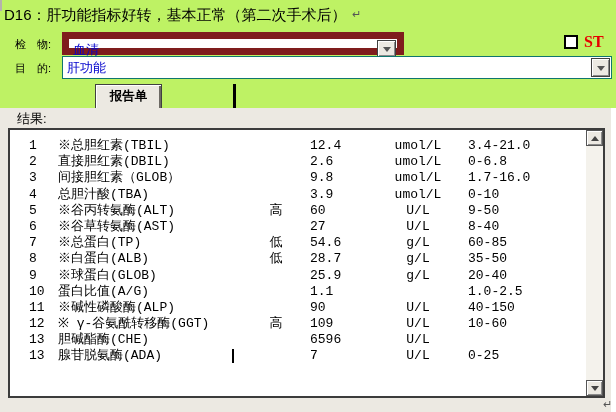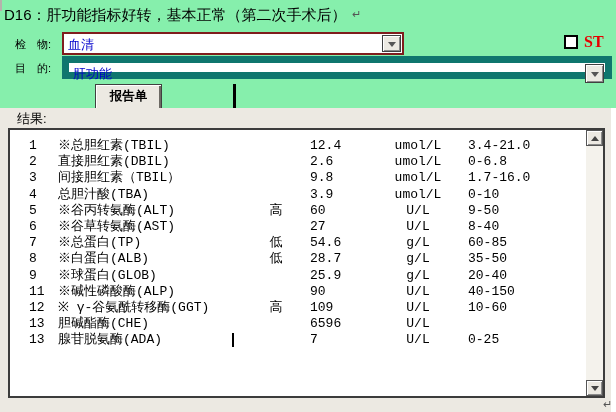--- a/index.html
+++ b/index.html
@@ -1,32 +1,32 @@
 <!DOCTYPE html>
 <html><head>
 <meta charset="utf-8">
 <style>
   * { margin:0; padding:0; box-sizing:border-box; }
   html,body { width:616px; height:412px; }
   body { font-family:"Liberation Sans", sans-serif; background:#fff; position:relative; overflow:hidden; }
-  #stage { position:absolute; left:0; top:0; width:616px; height:320px; background:#86efac; }
+  #stage { position:absolute; left:0; top:0; width:616px; height:320px; background:#bef264; }
 
   .corner-mark { position:absolute; left:0; top:0; width:2px; height:11px; background:#b5b2ac; }
   .page-title { position:absolute; left:4px; top:6px; font-size:15px; color:#000; white-space:nowrap; }
   .ret-mark { position:absolute; color:#555; font-size:11px; }
   .ret-title { left:352px; top:8px; }
   .ret-bottom { left:603px; top:398px; }
 
   .field-label { position:absolute; font-size:11px; color:#000; white-space:pre; }
   .lbl-specimen { left:15px; top:37px; }
   .lbl-purpose  { left:15px; top:61px; }
 
   .combo { position:absolute; background:#fff; }
-  .combo-1 { left:62px; top:32px; width:342px; height:23px; border:2px solid #7f1d1d;text-decoration:underline; }
-  .combo-2 { left:62px; top:56px; width:550px; height:23px; border:7px solid #0f766e; }
+  .combo-1 { left:62px; top:32px; width:342px; height:23px; border:7px solid #7f1d1d;text-decoration:underline; }
+  .combo-2 { left:62px; top:56px; width:550px; height:23px; border:1px solid #0f766e; }
   .combo-value { position:absolute; left:4px; top:2px; font-size:13px; color:#0000cc; white-space:nowrap; }
   .combo-btn { position:absolute; top:1px; width:19px; background:#ece9e2; border:1px solid #404040;
                box-shadow: inset 1px 1px 0 #fff, inset -1px -1px 0 #8a8a8a; }
   .combo-1 .combo-btn { right:1px; height:17px; }
   .combo-2 .combo-btn { right:1px; height:19px; }
   .combo-btn .arr { position:absolute; left:50%; top:50%; margin-left:-4px; margin-top:-2px;
                     width:0; height:0; border-left:4px solid transparent; border-right:4px solid transparent;
                     border-top:5px solid #555; }
 
   .st-checkbox { position:absolute; left:564px; top:35px; width:14px; height:14px; background:#fff; border:2px solid #000; }
@@ -120,21 +120,21 @@
             <div class="rline">
     <span class="c-no">2</span>
     <span class="c-item">直接胆红素(DBIL)</span>
     <span class="c-flag"></span>
     <span class="c-result">2.6</span>
     <span class="c-unit">umol/L</span>
     <span class="c-range">0-6.8</span>
   </div>
             <div class="rline">
     <span class="c-no">3</span>
-    <span class="c-item">间接胆红素（TBIL）</span>
+    <span class="c-item">间接胆红素（GLOB）</span>
     <span class="c-flag"></span>
     <span class="c-result">9.8</span>
     <span class="c-unit">umol/L</span>
     <span class="c-range">1.7-16.0</span>
   </div>
             <div class="rline">
     <span class="c-no">4</span>
     <span class="c-item">总胆汁酸(TBA)</span>
     <span class="c-flag"></span>
     <span class="c-result">3.9</span>
@@ -173,20 +173,28 @@
     <span class="c-unit">g/L</span>
     <span class="c-range">35-50</span>
   </div>
             <div class="rline">
     <span class="c-no">9</span>
     <span class="c-item">※球蛋白(GLOB)</span>
     <span class="c-flag"></span>
     <span class="c-result">25.9</span>
     <span class="c-unit">g/L</span>
     <span class="c-range">20-40</span>
+  </div>
+            <div class="rline">
+    <span class="c-no">10</span>
+    <span class="c-item">蛋白比值(A/G)</span>
+    <span class="c-flag"></span>
+    <span class="c-result">1.1</span>
+    <span class="c-unit"></span>
+    <span class="c-range">1.0-2.5</span>
   </div>
             <div class="rline">
     <span class="c-no">11</span>
     <span class="c-item">※碱性磷酸酶(ALP)</span>
     <span class="c-flag"></span>
     <span class="c-result">90</span>
     <span class="c-unit">U/L</span>
     <span class="c-range">40-150</span>
   </div>
             <div class="rline">

